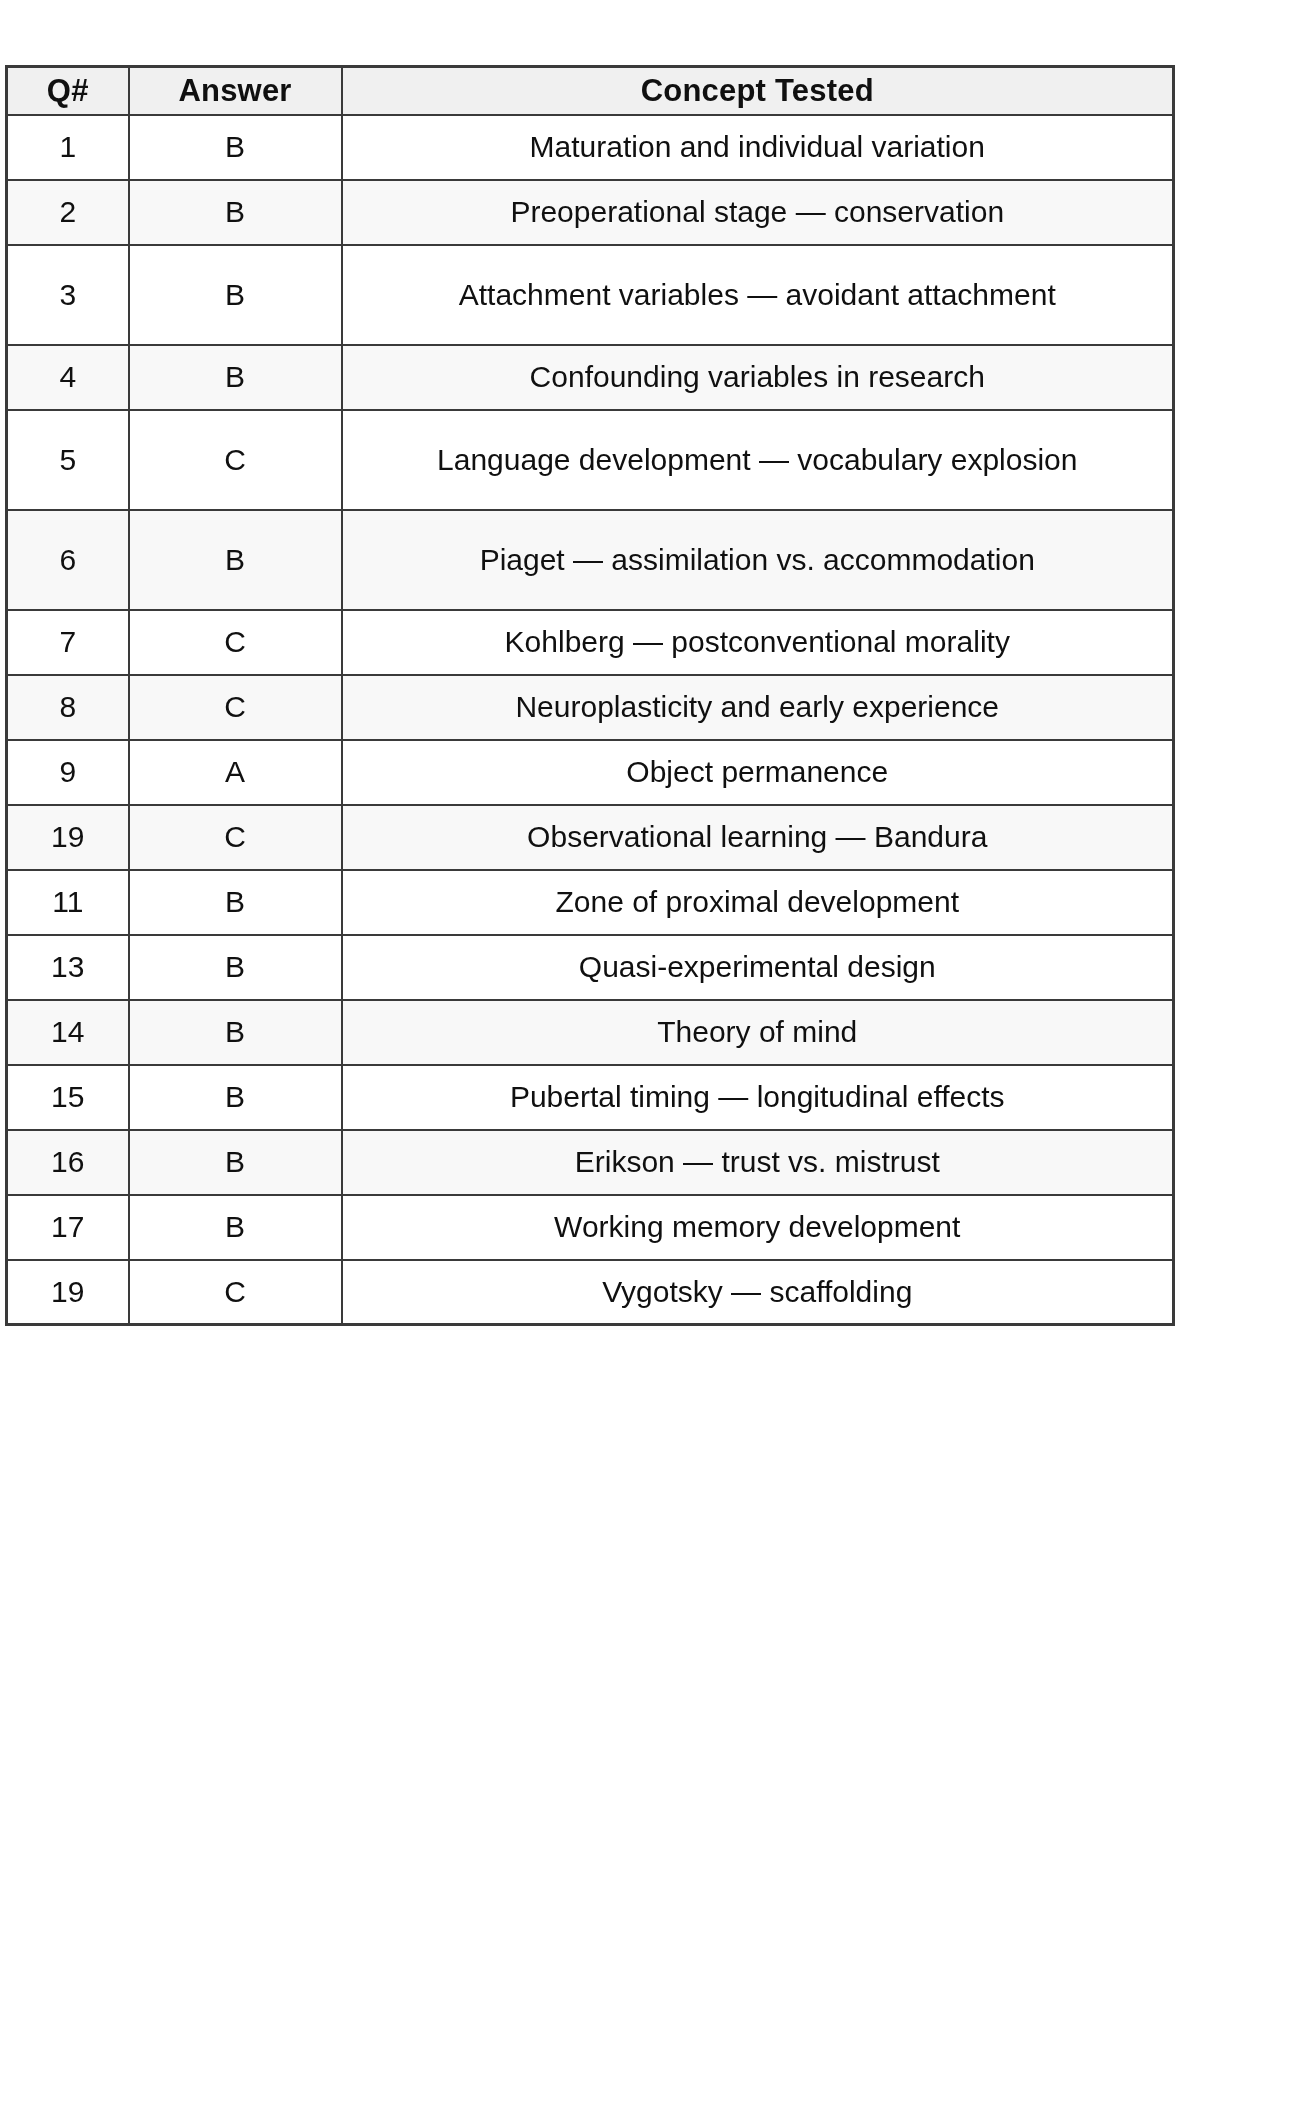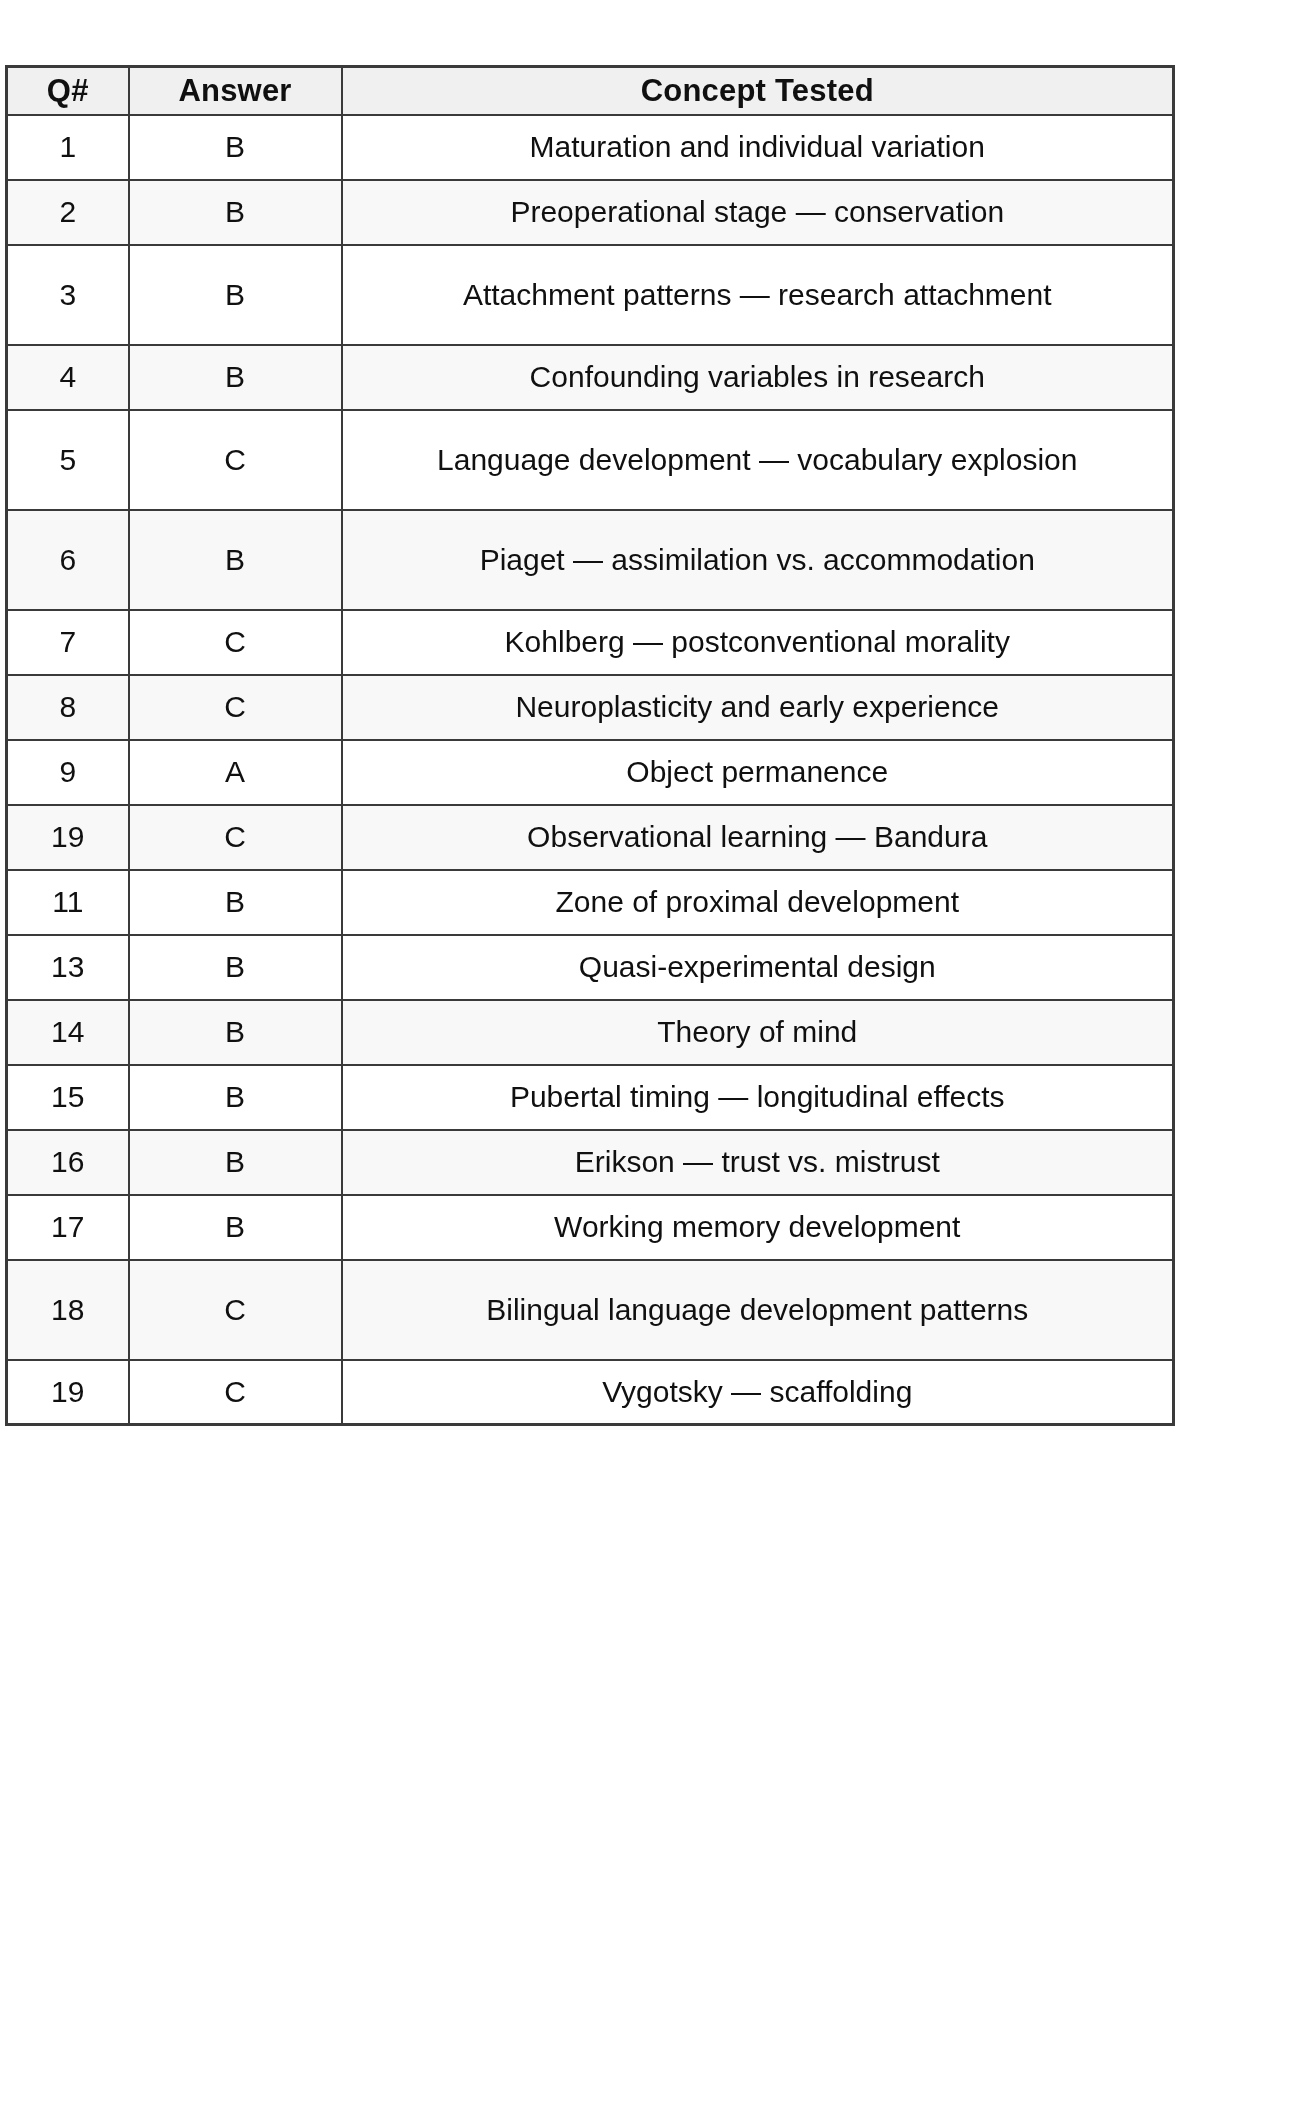--- a/index.html
+++ b/index.html
@@ -113,21 +113,21 @@
             <td class="cell-concept">Maturation and individual variation</td>
           </tr>
           <tr class="alt">
             <td class="cell-q">2</td>
             <td class="cell-ans">B</td>
             <td class="cell-concept">Preoperational stage — conservation</td>
           </tr>
           <tr class="plain tall">
             <td class="cell-q">3</td>
             <td class="cell-ans">B</td>
-            <td class="cell-concept">Attachment patterns — research attachment</td>
+            <td class="cell-concept">Attachment variables — avoidant attachment</td>
           </tr>
           <tr class="alt">
             <td class="cell-q">4</td>
             <td class="cell-ans">B</td>
             <td class="cell-concept">Confounding variables in research</td>
           </tr>
           <tr class="plain tall">
             <td class="cell-q">5</td>
             <td class="cell-ans">C</td>
             <td class="cell-concept">Language development — vocabulary explosion</td>
@@ -179,25 +179,20 @@
           </tr>
           <tr class="alt">
             <td class="cell-q">16</td>
             <td class="cell-ans">B</td>
             <td class="cell-concept">Erikson — trust vs. mistrust</td>
           </tr>
           <tr class="plain">
             <td class="cell-q">17</td>
             <td class="cell-ans">B</td>
             <td class="cell-concept">Working memory development</td>
-          </tr>
-          <tr class="alt tall">
-            <td class="cell-q">18</td>
-            <td class="cell-ans">C</td>
-            <td class="cell-concept">Bilingual language development patterns</td>
           </tr>
           <tr class="plain">
             <td class="cell-q">19</td>
             <td class="cell-ans">C</td>
             <td class="cell-concept">Vygotsky — scaffolding</td>
           </tr>
         </tbody>
     </table>
   </div>
 </div>

